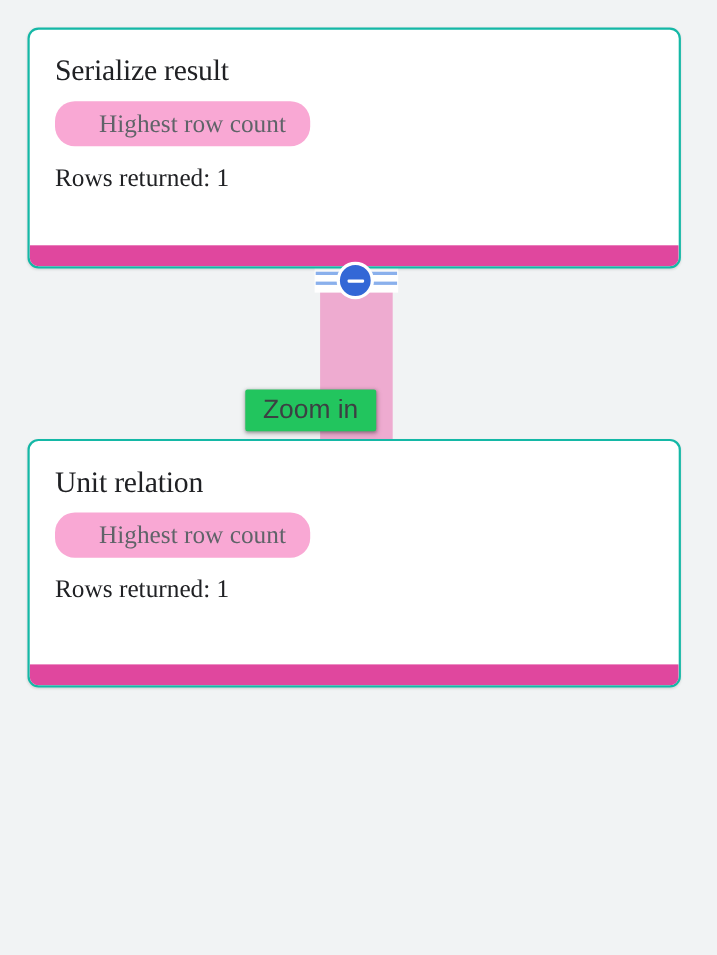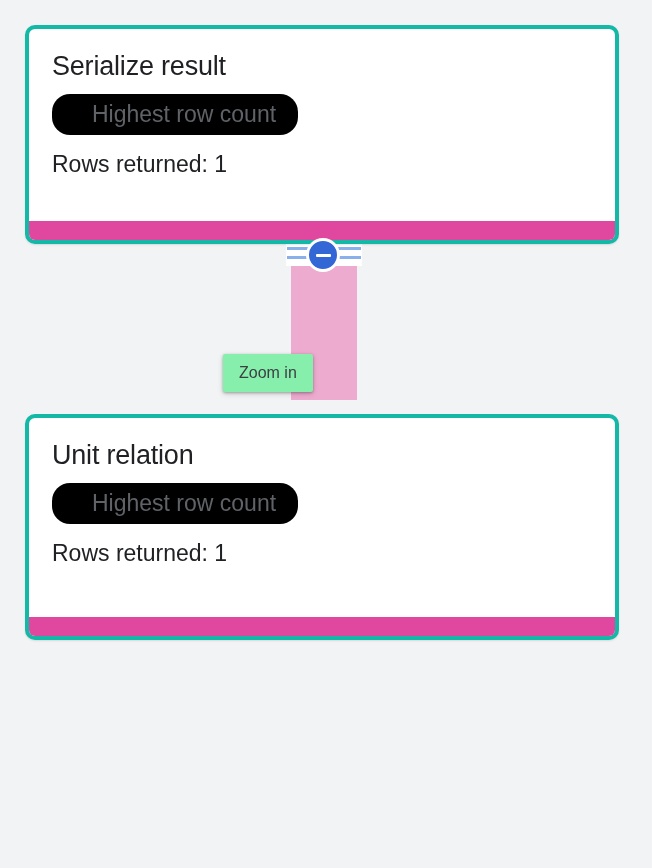--- a/index.html
+++ b/index.html
@@ -78,47 +78,48 @@
     background: #ffffff;
     border-radius: 1px;
   }
 
   
   .card {
     position: absolute;
     left: 25px;
     width: 594px;
     background: #ffffff;
-    border: 4px solid #14b8a6;
+    border: 2px solid #14b8a6;
     border-radius: 10px;
     box-sizing: border-box;
     overflow: hidden;
     z-index: 4;
     box-shadow: 0 1px 2px rgba(60,64,67,0.14);
+    font-family: Liberation Serif, serif;
   }
   #card-1 { top: 25px;  height: 219px; }
-  #card-2 { top: 414px; height: 226px; }
+  #card-2 { top: 399px; height: 226px; }
 
   .card-body {
     padding: 21px 23px 0 23px;
   }
 
   .card-title {
     font-size: 27px;
     line-height: 32px;
     color: #202124;
     font-weight: 400;
     letter-spacing: -0.2px;
     white-space: nowrap;
   }
 
   .chip {
     display: inline-block;
     margin-top: 12px;
-    background: #000000;
+    background: #f9a8d4;
     color: #5f6368;
     border-radius: 18px;
     font-size: 23px;
     line-height: 27px;
     padding: 7px 22px 7px 40px;
     white-space: nowrap;
   }
 
   .card-meta {
     margin-top: 15px;
@@ -139,23 +140,23 @@
 
   
   .tooltip {
     position: absolute;
     left: 223px;
     top: 354px;
     height: 38px;
     padding: 0 16px;
     display: flex;
     align-items: center;
-    background: #86efac;
+    background: #22c55e;
     color: #3c4043;
-    font-size: 16px;
+    font-size: 24px;
     line-height: 38px;
     border-radius: 2px;
     box-shadow: 0 1px 3px rgba(0,0,0,0.28), 0 2px 6px rgba(0,0,0,0.14);
     white-space: nowrap;
     z-index: 9;
   }
 </style>
 </head>
 <body>
 

